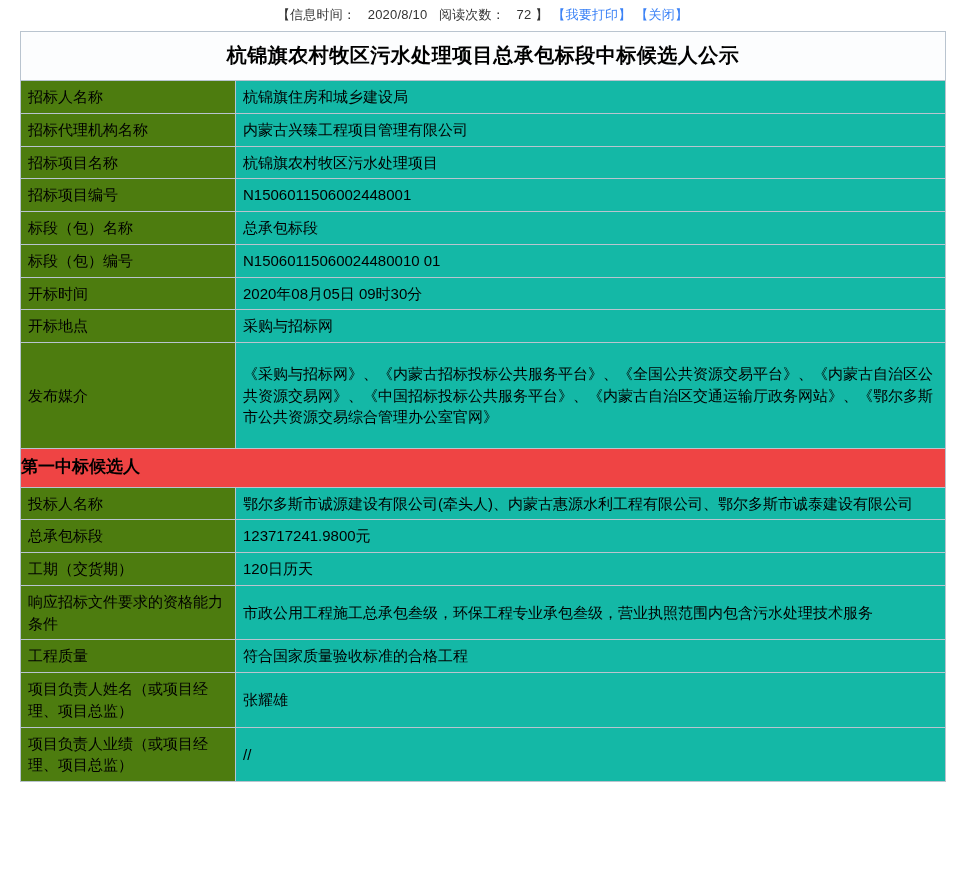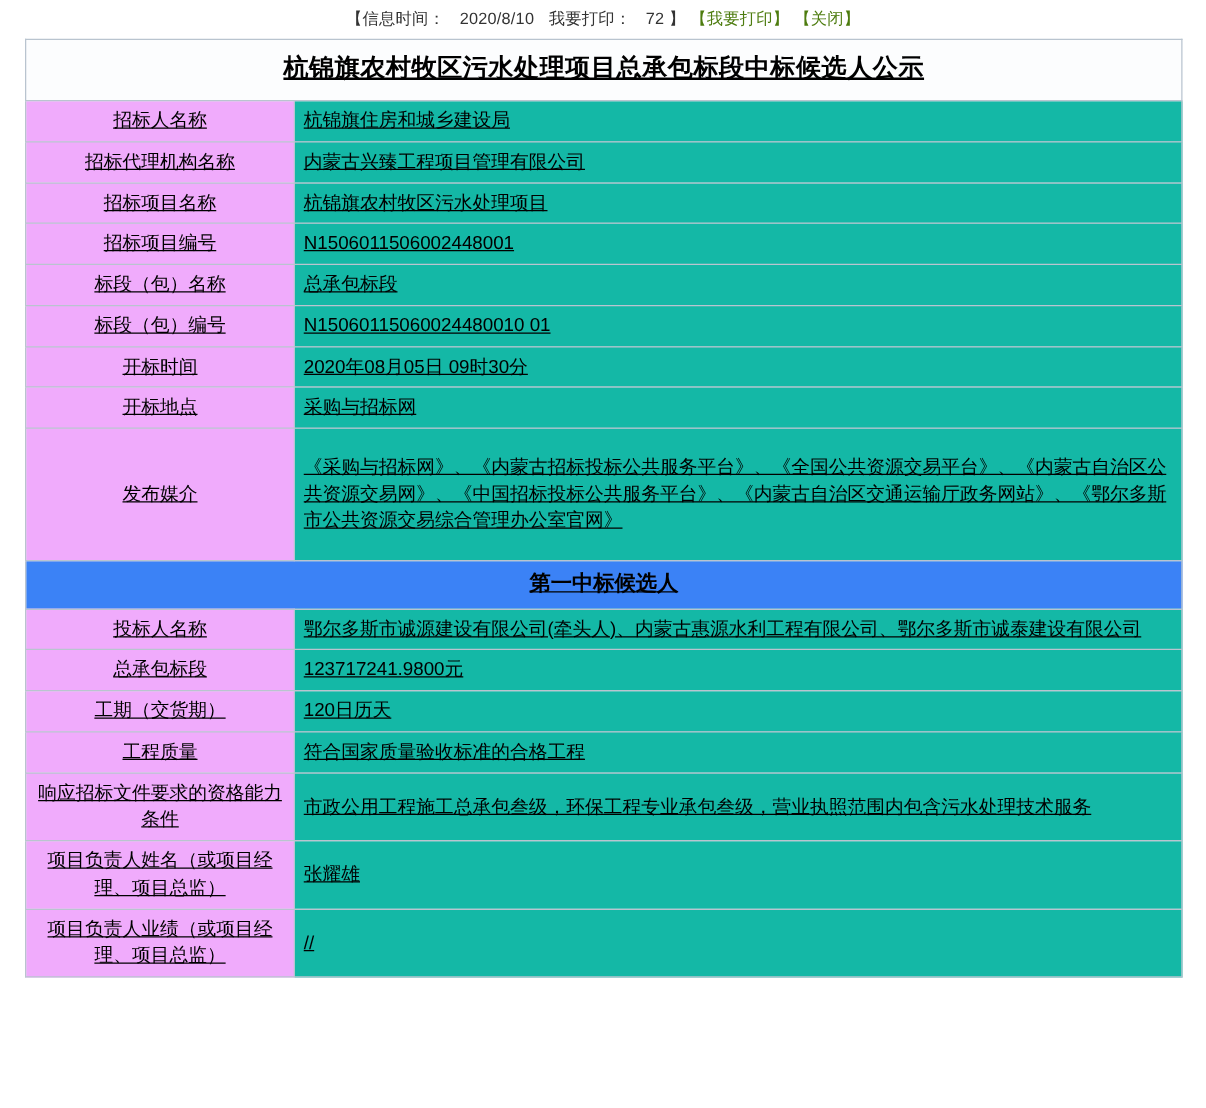--- a/index.html
+++ b/index.html
@@ -25,87 +25,84 @@
     color: #333333;
     padding: 6px 0 7px 0;
     letter-spacing: 0.2px;
     white-space: nowrap;
   }
   .meta-bar .sep {
     display: inline-block;
     width: 4px;
   }
   .meta-bar .link {
-    color: #4d7c0f;
+    color: #3b82f6;
     text-decoration: none;
     cursor: pointer;
   }
   .table-wrap {
     margin: 0 20px 0 20px;
     width: 925px;
   }
   table.doc {
     border-collapse: collapse;
     width: 925px;
     table-layout: fixed;
     background: #ffffff;
   }
   table.doc td {
     border: 1px solid #b9c4cf;
     vertical-align: middle;
     font-size: 15px;
     line-height: 1.45;
     padding: 5px 7px 5px 7px;
     word-wrap: break-word;
-    text-decoration: underline;
   }
   td.label {
     width: 215px;
-    background: #f0abfc;
+    background: #4d7c0f;
     vertical-align: middle;
-    text-align: center;
   }
   td.value {
     background: #14b8a6;
   }
   tr.title-row td {
     text-align: center;
     font-size: 20px;
     font-weight: bold;
     padding: 9px 0 10px 0;
     background: #fcfdfe;
     letter-spacing: 0.5px;
   }
   tr.section-row td {
-    text-align: center;
     font-size: 17px;
     font-weight: bold;
     padding: 6px 0 7px 0;
-    background: #3b82f6;
+    background: #ef4444;
     margin-top: 40px;
   }
   td.tall {
     height: 95px;
     vertical-align: middle;
   }
   .value-multi {
     line-height: 1.55;
   }
 </style>
 </head>
 <body>
 
 <div class="page">
 
   <div class="meta-bar">
     <span>【信息时间：</span>
     <span class="sep"></span>
     <span>2020/8/10</span>
     <span class="sep"></span>
-    <span>我要打印：</span>
+    <span>阅读次数：</span>
     <span class="sep"></span>
     <span>72</span>
     <span>】</span>
     <a class="link" href="#">【我要打印】</a>
     <a class="link" href="#">【关闭】</a>
   </div>
 
   <div class="table-wrap">
     <table class="doc">
       <colgroup>
@@ -164,26 +161,26 @@
         </tr>
         <tr>
           <td class="label">总承包标段</td>
           <td class="value">123717241.9800元</td>
         </tr>
         <tr>
           <td class="label">工期（交货期）</td>
           <td class="value">120日历天</td>
         </tr>
         <tr>
+          <td class="label">响应招标文件要求的资格能力条件</td>
+          <td class="value value-multi">市政公用工程施工总承包叁级，环保工程专业承包叁级，营业执照范围内包含污水处理技术服务</td>
+        </tr>
+        <tr>
           <td class="label">工程质量</td>
           <td class="value">符合国家质量验收标准的合格工程</td>
-        </tr>
-        <tr>
-          <td class="label">响应招标文件要求的资格能力条件</td>
-          <td class="value value-multi">市政公用工程施工总承包叁级，环保工程专业承包叁级，营业执照范围内包含污水处理技术服务</td>
         </tr>
         <tr>
           <td class="label">项目负责人姓名（或项目经理、项目总监）</td>
           <td class="value">张耀雄</td>
         </tr>
         <tr>
           <td class="label">项目负责人业绩（或项目经理、项目总监）</td>
           <td class="value">//</td>
         </tr>
 

